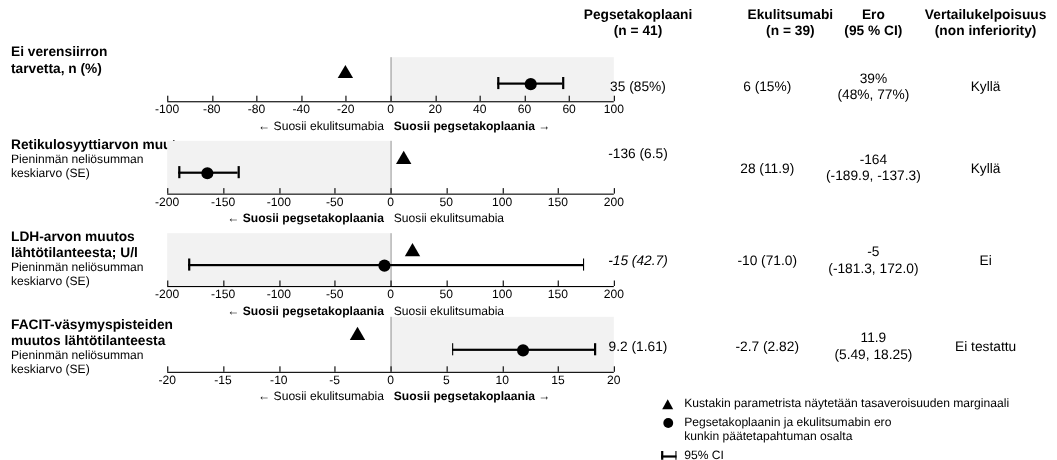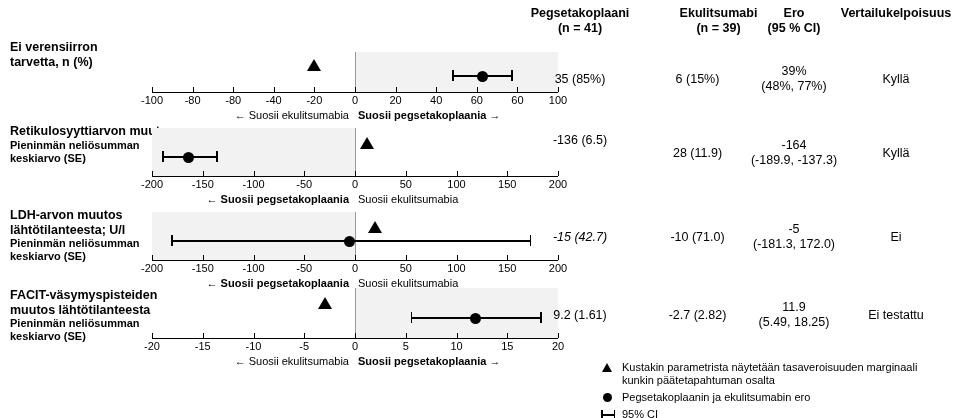--- a/index.html
+++ b/index.html
@@ -16,21 +16,21 @@
   
   .hdr{position:absolute;text-align:center;font-weight:bold;font-size:12.5px;line-height:15px;}
   #hdr-peg{left:520px;top:6px;width:120px;}
   #hdr-eku{left:666px;top:6px;width:105px;}
   #hdr-ero{left:748px;top:6px;width:92px;}
   #hdr-ni{left:833px;top:6px;width:126px;}
   .hdr .sub{font-weight:bold;font-size:12.5px;display:block;}
 
   
   .rowlabel{position:absolute;font-weight:bold;font-size:12.5px;line-height:14.5px;width:200px;}
-  .rowlabel .small{font-weight:bold;font-size:11px;line-height:13px;display:block;}
+  .rowlabel .small{font-weight:normal;font-size:11px;line-height:13px;display:block;}
 
   
   .cell{position:absolute;text-align:center;font-size:12.5px;line-height:15px;}
   .cell .sub2{display:block;font-size:12.5px;}
 
   
   .plot{position:absolute;}
   .shade{position:absolute;background:#f2f2f2;top:0;bottom:0;}
   .axisline{position:absolute;left:0;right:0;height:1px;background:#000;}
   .tick{position:absolute;width:1px;height:5px;background:#000;}
@@ -65,20 +65,21 @@
   <div class="hdr" id="hdr-eku">
     <span>Ekulitsumabi</span>
     <span class="sub">(n = 39)</span>
   </div>
   <div class="hdr" id="hdr-ero">
     <span>Ero</span>
     <span class="sub">(95 % CI)</span>
   </div>
   <div class="hdr" id="hdr-ni">
     <span>Vertailukelpoisuus</span>
+    <span class="sub">(non inferiority)</span>
   </div>
 
   <div id="rows-host">
       <div class="rowlabel" style="left: 10px; top: 40px;"><span>Ei verensiirron</span><br><span>tarvetta, n (%)</span></div>
       <div class="plot" style="left: 152px; top: 52px; width: 406px; height: 40px;">
         <div class="shade" style="left: 203px; width: 203px;"></div>
         <div class="zeroline" style="left: 203px; height: 40px;"></div>
         <div class="tri" style="left: 155.4px; top: 7px;"></div>
         <div class="ciline" style="left: 300.44px; width: 58.87px; top: 23px;"></div>
         <div class="cicap" style="left: 300.44px; top: 18px;"></div>
@@ -219,26 +220,26 @@
       <div class="cell" style="left: 645px; width: 105px; top: 308px;"><span>-2.7 (2.82)</span></div>
       <div class="cell" style="left: 748px; width: 92px; top: 300px;"><span>11.9</span><span class="sub2">(5.49, 18.25)</span></div>
       <div class="cell" style="left: 833px; width: 126px; top: 308px;"><span>Ei testattu</span></div>
     </div>
 
   <div class="legend" style="left:600px;top:360px;">
     <div class="lrow">
       <span class="gtri"></span>
       <span>Kustakin parametrista näytetään tasaveroisuuden marginaali</span>
     </div>
-    <div class="lrow" style="padding-left:22px;margin-top:-4px;">
-      <span>kunkin päätetapahtuman osalta</span>
-    </div>
     <div class="lrow">
       <span class="gdot"></span>
       <span>Pegsetakoplaanin ja ekulitsumabin ero</span>
     </div>
+    <div class="lrow" style="padding-left:22px;margin-top:-4px;">
+      <span>kunkin päätetapahtuman osalta</span>
+    </div>
     <div class="lrow">
       <span class="gci"></span>
       <span>95% CI</span>
     </div>
   </div>
 
 </div>
 
 </body></html>

